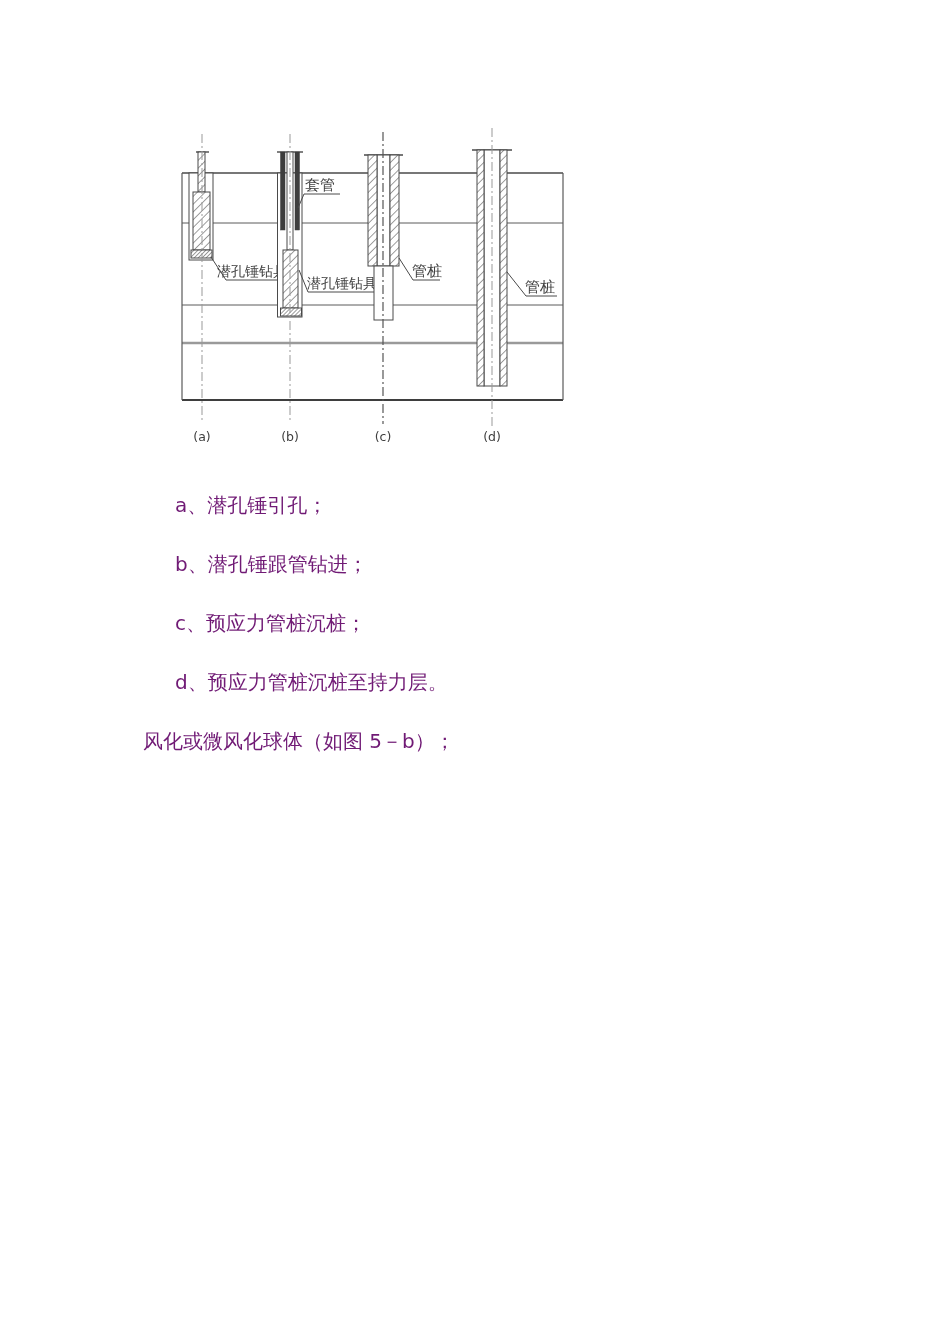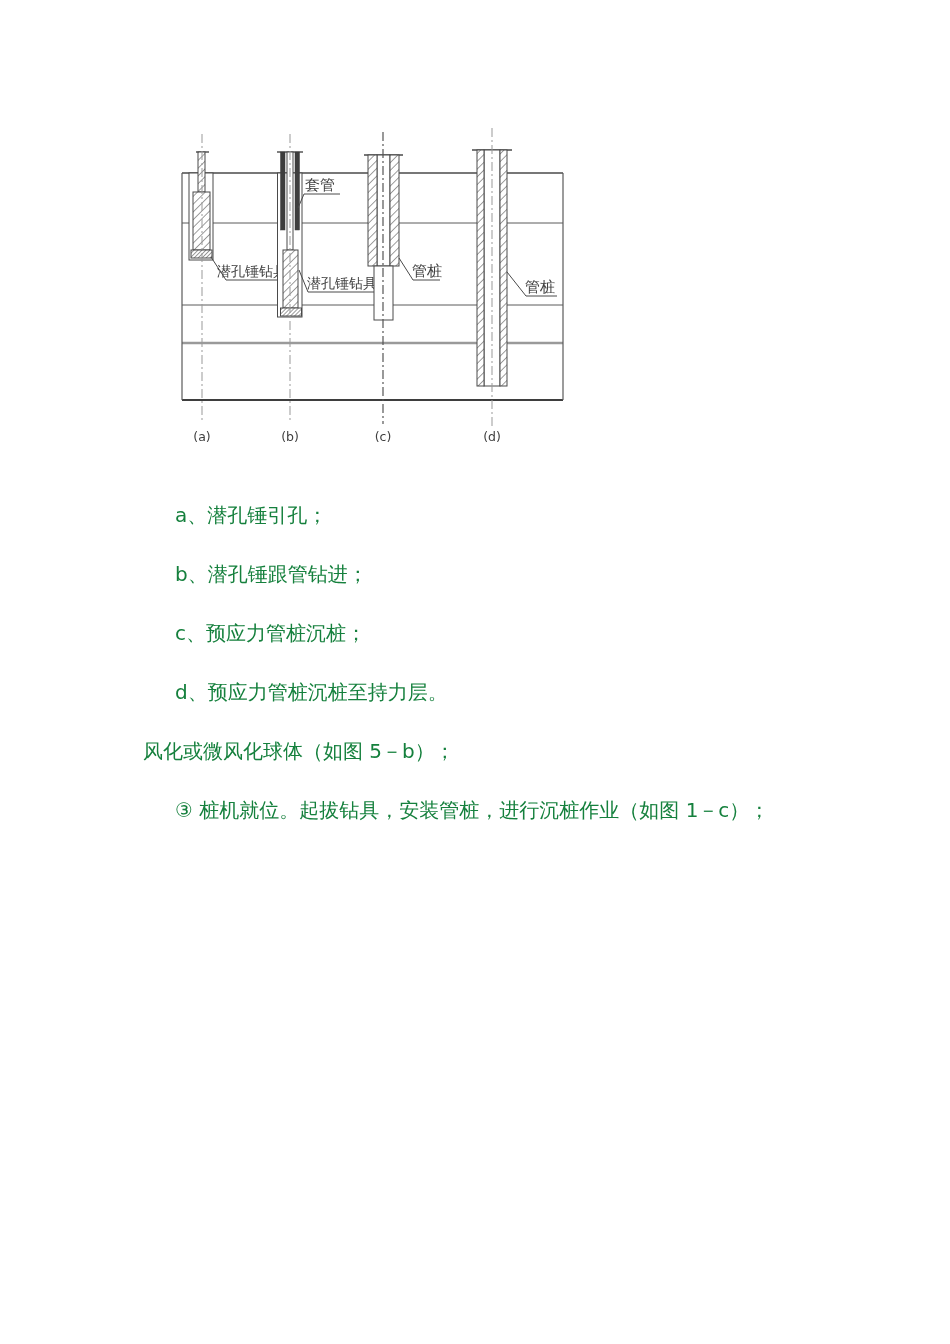--- a/index.html
+++ b/index.html
@@ -12,22 +12,22 @@
   }
   .figure-wrap {
     position: absolute; left: 0; top: 0; width: 950px; height: 470px;
   }
   svg text {
     font-family: "DejaVu Sans", "Liberation Sans", sans-serif;
     fill: #3f3f3f;
   }
   .doc-body {
     position: absolute;
-    left: 143px; top: 496px; width: 700px;
-    color: #15803d;
+    left: 143px; top: 486px; width: 700px;
+    color: #701a75;
     font-size: 20px;
   }
   .para { margin: 0 0 20px 0; padding: 0; }
   .ln { display: block; line-height: 39px; white-space: pre; }
   .ln.first { padding-left: 32px; }
 </style>
 </head>
 <body>
 
 <div class="figure-wrap">
@@ -121,16 +121,13 @@
     </p>
   <p class="para">
       <span class="ln first">c、预应力管桩沉桩；</span>
     </p>
   <p class="para">
       <span class="ln first">d、预应力管桩沉桩至持力层。</span>
     </p>
   <p class="para">
     <span class="ln">风化或微风化球体（如图 5－b）；</span>
   </p>
-  <p class="para">
-      <span class="ln first">③ 桩机就位。起拔钻具，安装管桩，进行沉桩作业（如图 1－c）；</span>
-    </p>
 </div>
 
 </body></html>

